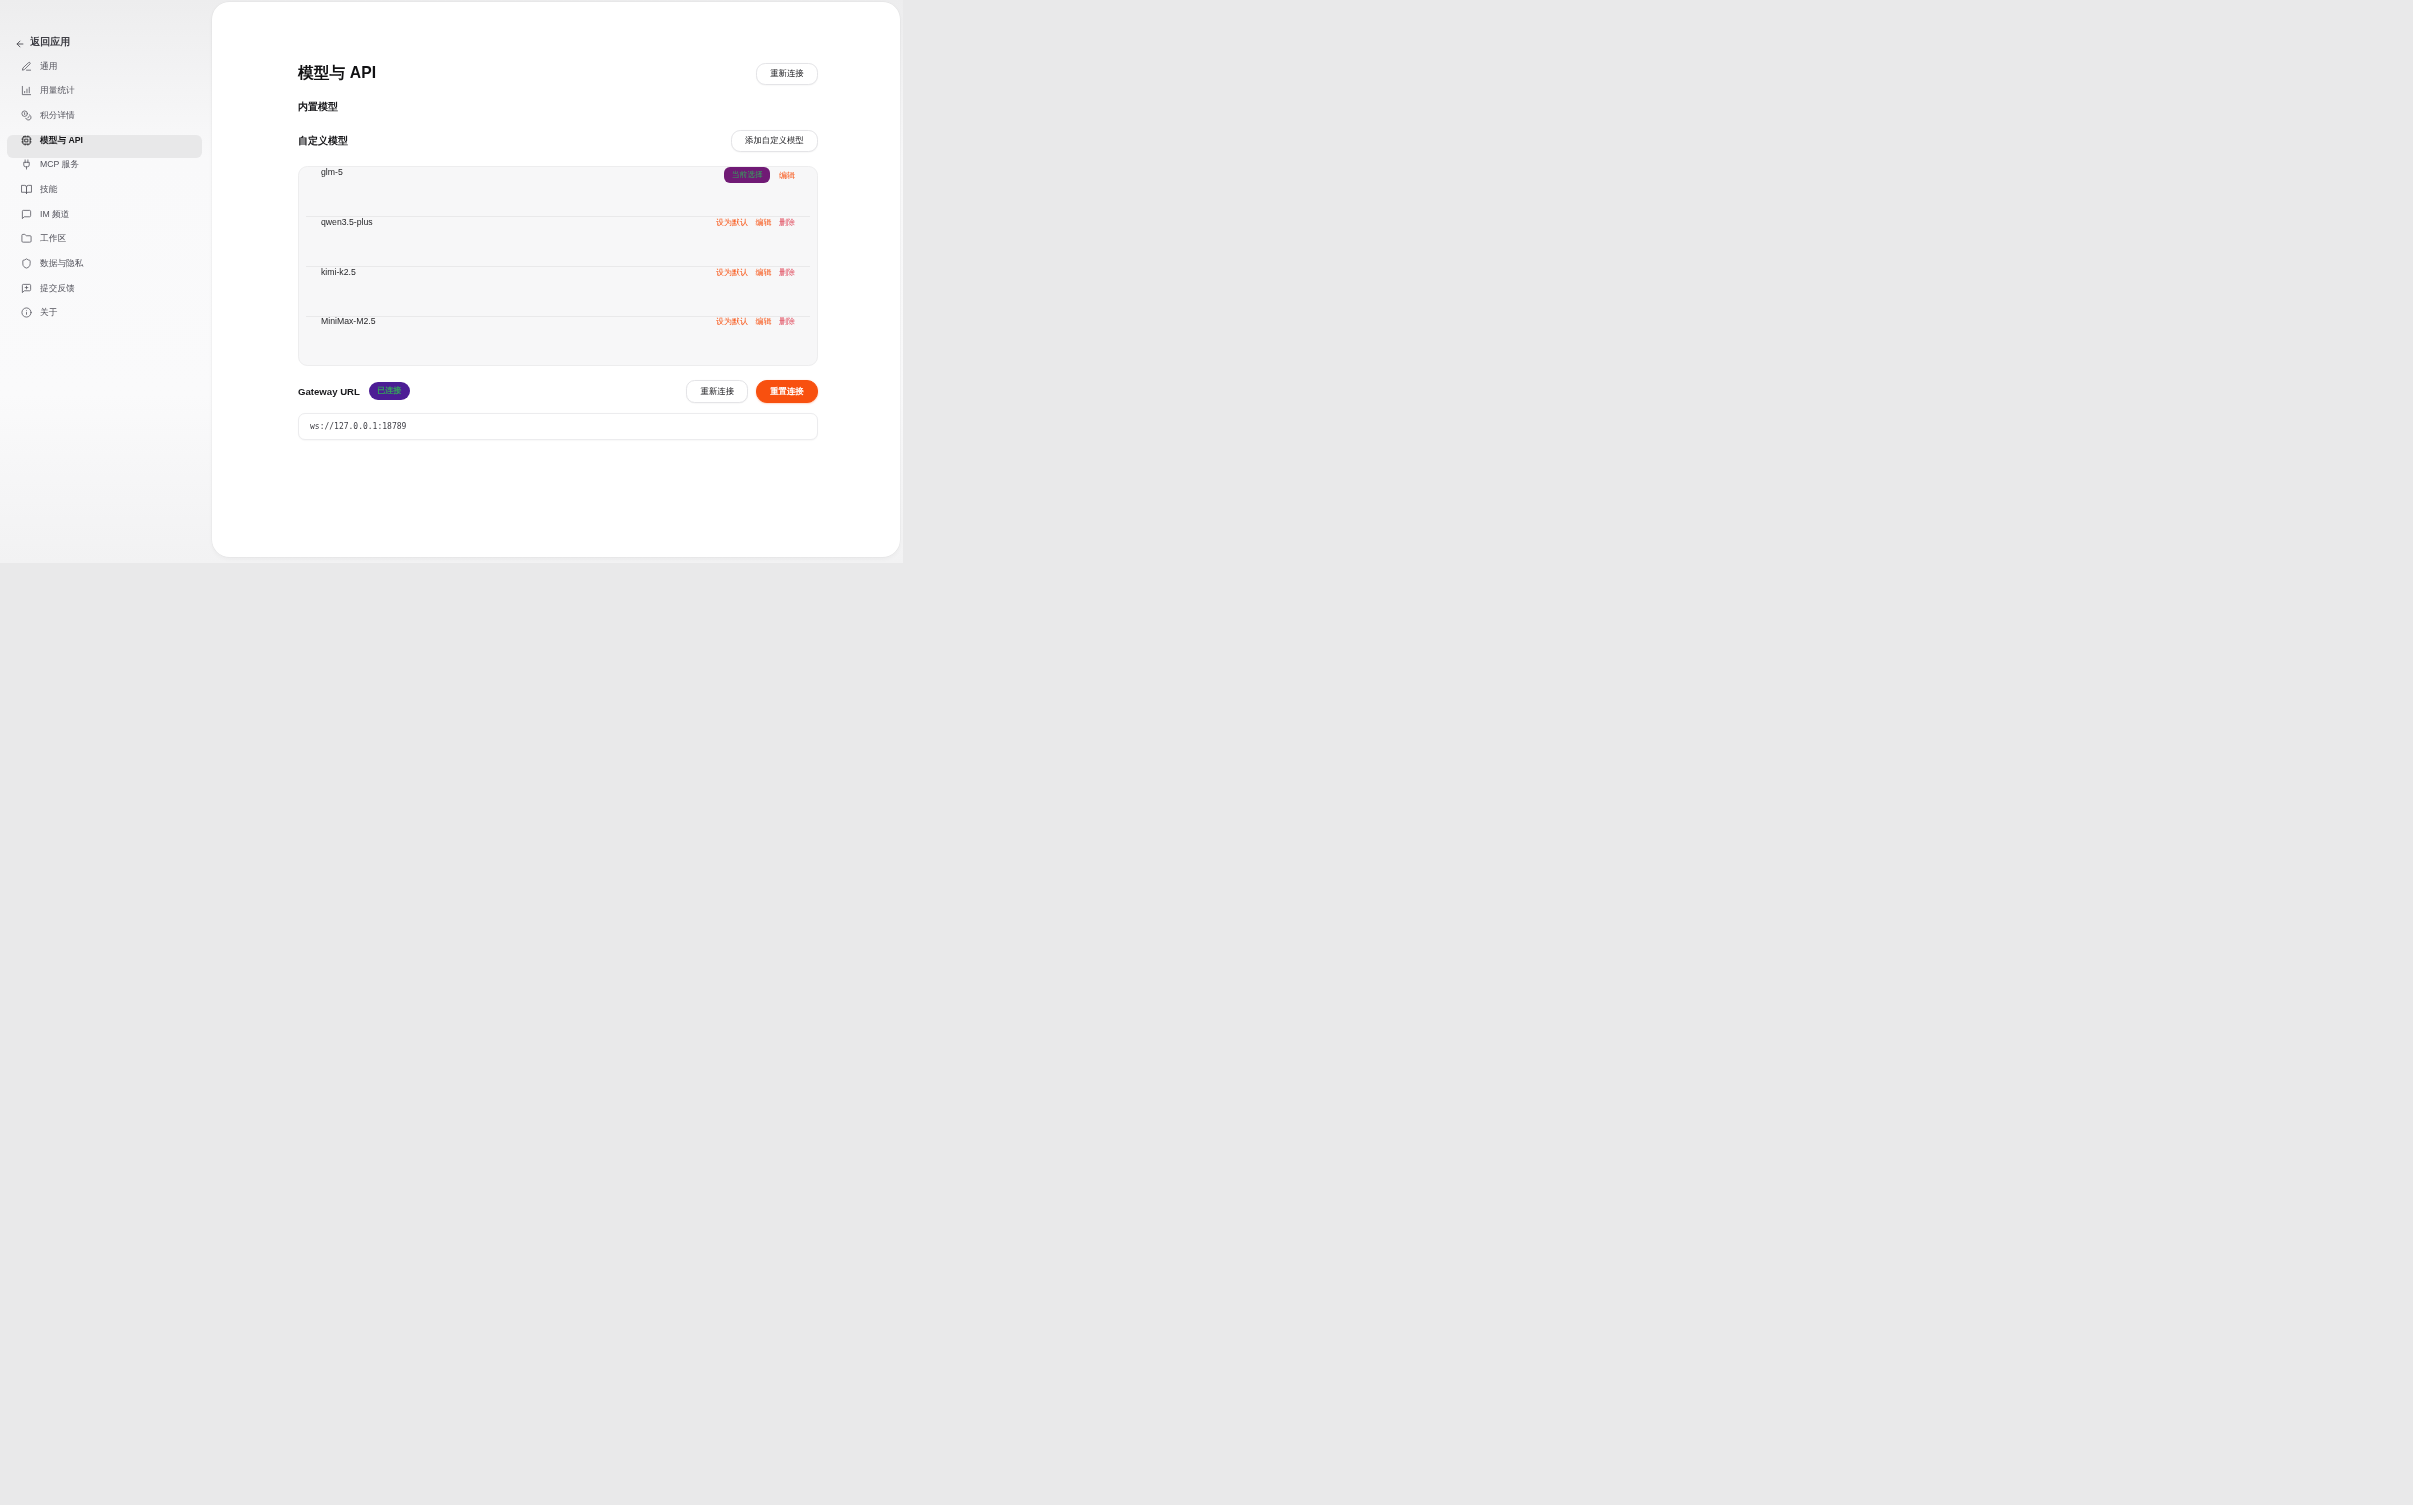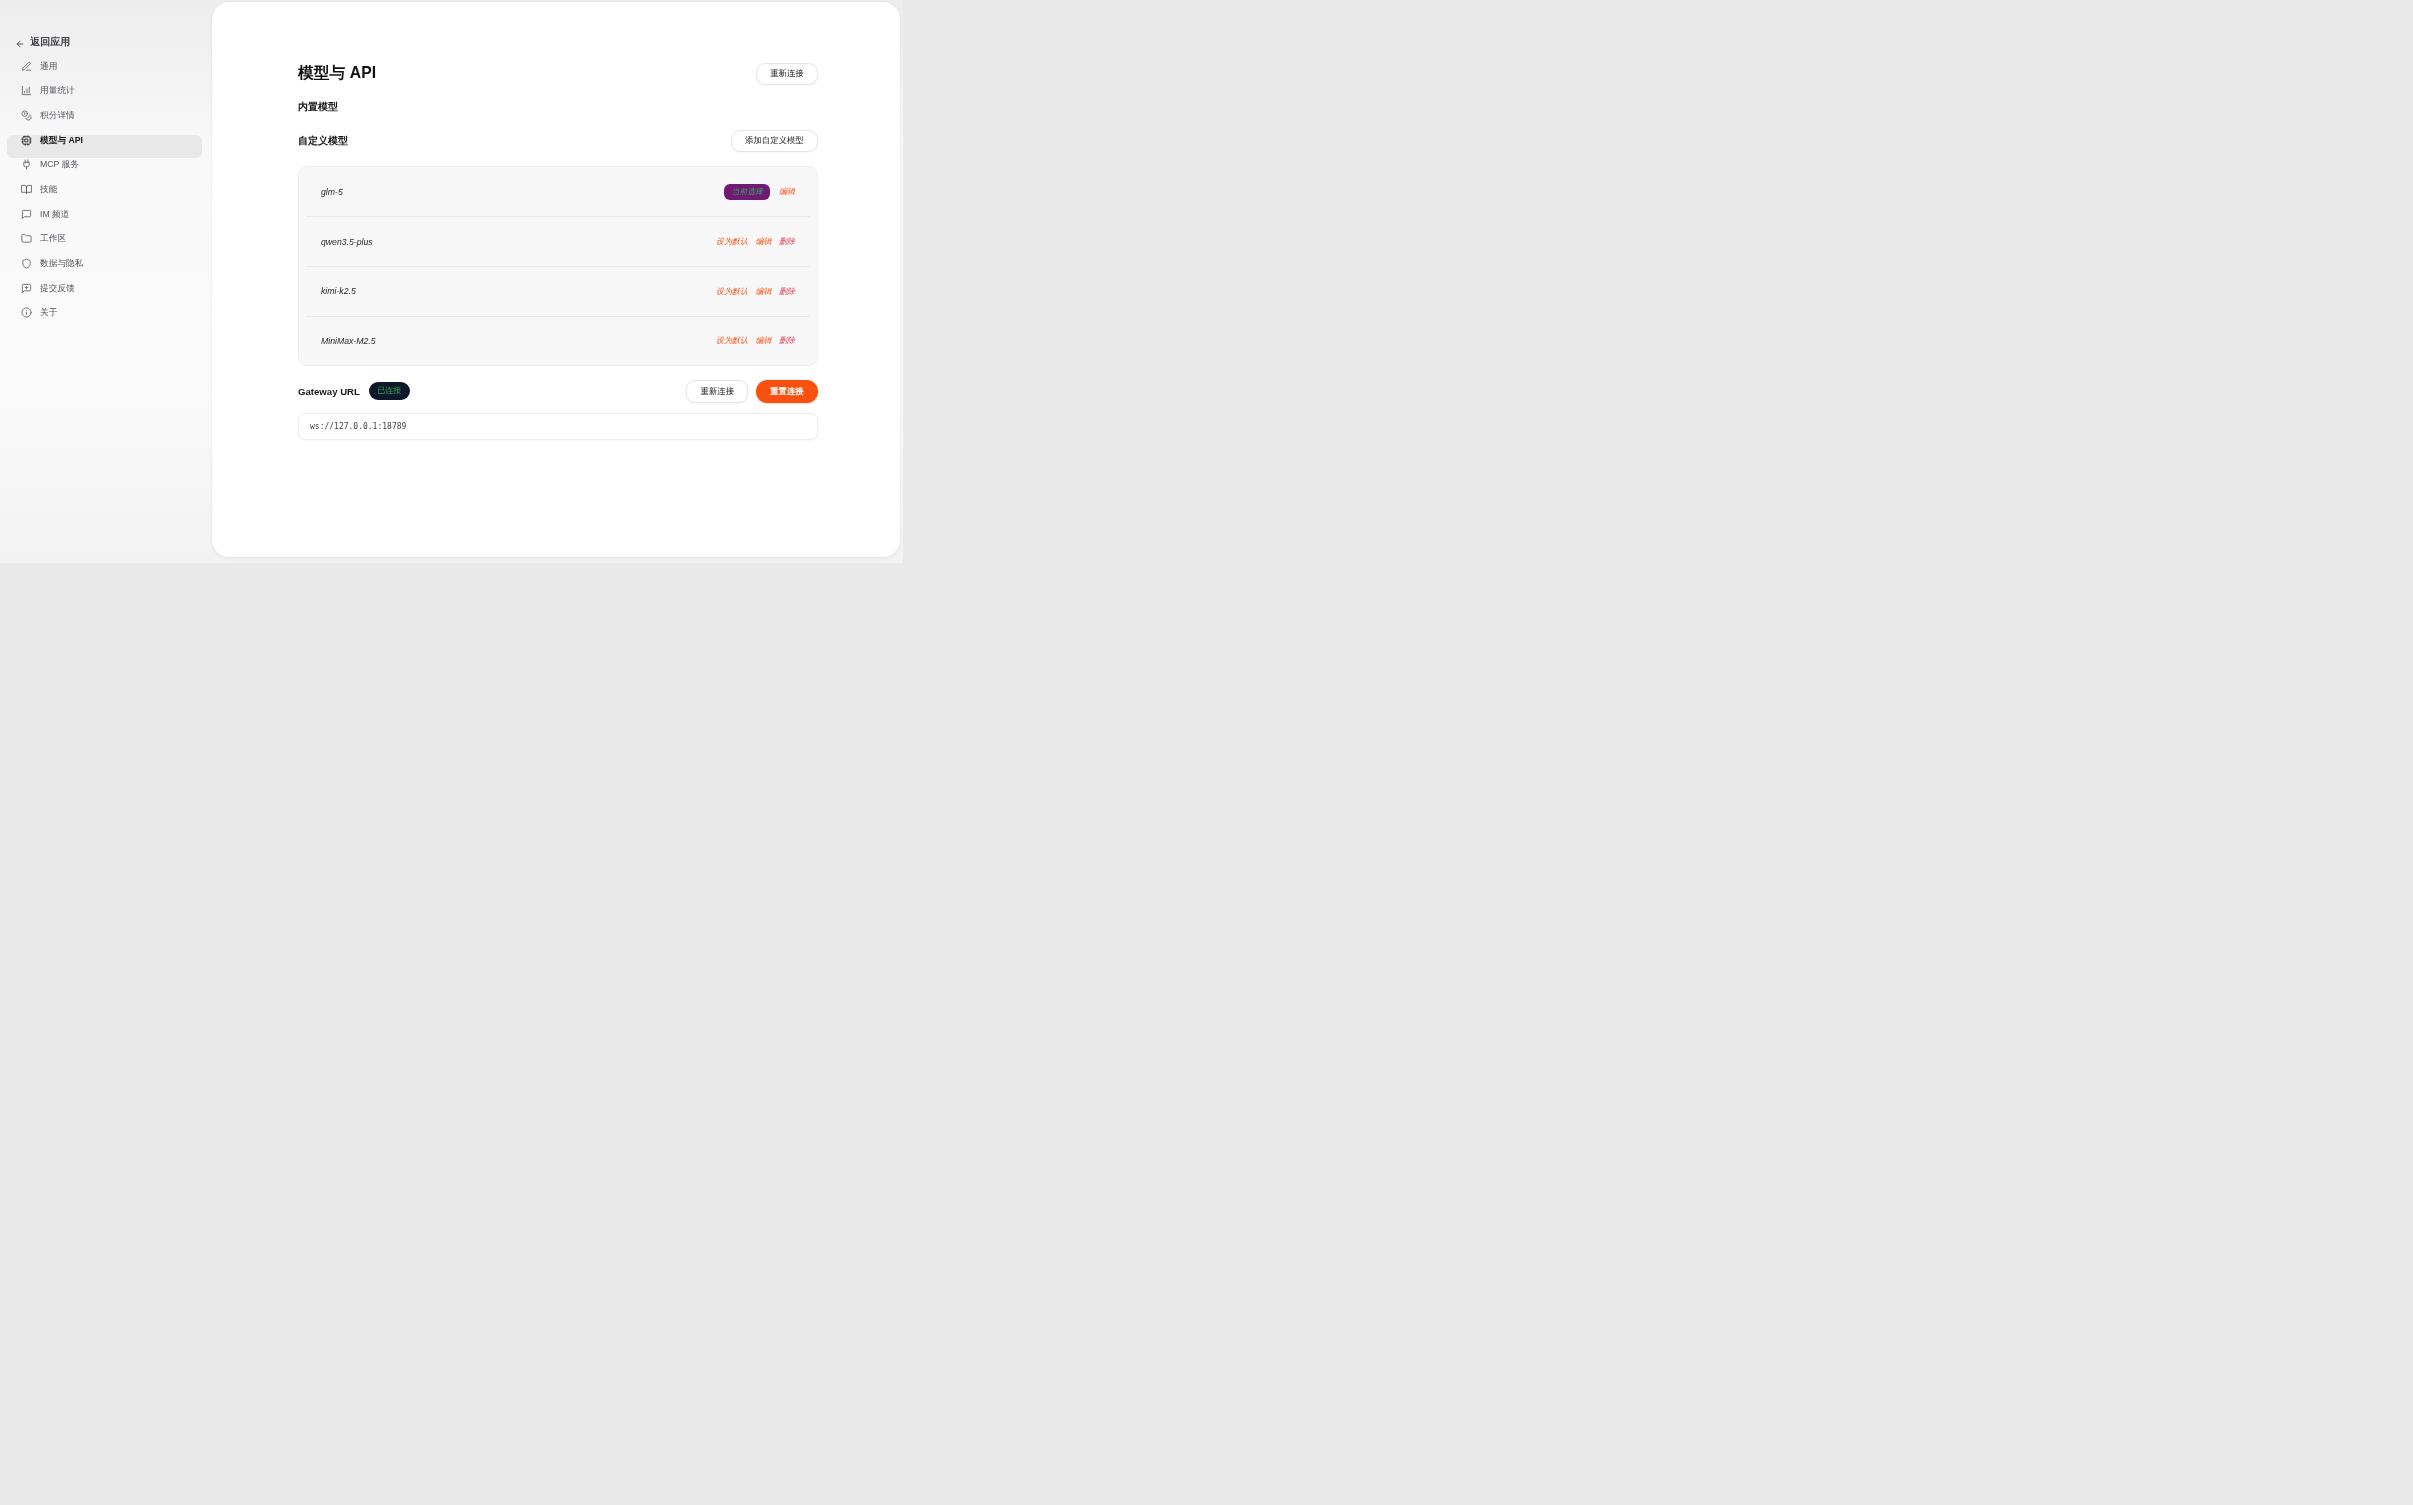--- a/index.html
+++ b/index.html
@@ -50,34 +50,34 @@
   .builtin-card{
     margin-top:14px; height:56px; background:#f7f7f8; border:0.6px solid #ededee;
     border-radius:9.3px; display:flex; align-items:center; padding:0 22px;
     font-size:8.7px; color:#27272a;
   }
   .custom-head{ margin-top:15.7px; display:flex; align-items:center; justify-content:space-between; height:23px; }
   .models-card{
     margin-top:14px; background:#f7f7f8; border:0.6px solid #ededee; border-radius:9.3px;
     overflow:hidden;
   }
-  .model-row{ height:49px; display:flex; align-items:center; padding:0 22px;font-style:italic; }
+  .model-row{ height:49px; display:flex; align-items:flex-start; padding:0 22px; }
   .model-name{ font-size:8.7px; color:#27272a; }
   .row-actions{ margin-left:auto; display:flex; align-items:center; gap:8.7px; }
   .badge-green{
     background:#701a75; color:#35a45b; font-size:7.8px; font-weight:500;
     padding:4px 7.5px; border-radius:6px; line-height:1; white-space:nowrap;
   }
   .link{ font-size:8px; color:#f8500f; cursor:pointer; white-space:nowrap; }
   .link.danger{ color:#e0495c; }
   .divider{ height:0.6px; background:#e9e9ea; margin:0 7px; }
   .gateway-row{ margin-top:13.3px; height:23px; display:flex; align-items:center; gap:8.7px; }
   .gw-label{ font-size:9.6px; font-weight:700; color:#18181b; }
   .pill-green{
-    background:#0f172a; color:#35a45b; font-size:8px; font-weight:400;
+    background:#4c1d95; color:#35a45b; font-size:8px; font-weight:700;
     padding:4.6px 8.7px; border-radius:579px; line-height:1; white-space:nowrap;
   }
   .gw-buttons{ margin-left:auto; display:flex; align-items:center; gap:7.5px; }
   .url-input{
     margin-top:10px; width:100%; height:27px; background:#fff;
     border:0.6px solid #ececee; border-radius:7px; padding:0 11px;
     font-family:"DejaVu Sans Mono","Liberation Mono",monospace;
     font-size:8px; color:#3f3f46; box-shadow:0 0.6px 1.2px rgba(0,0,0,.03);
     outline:none;
   }

